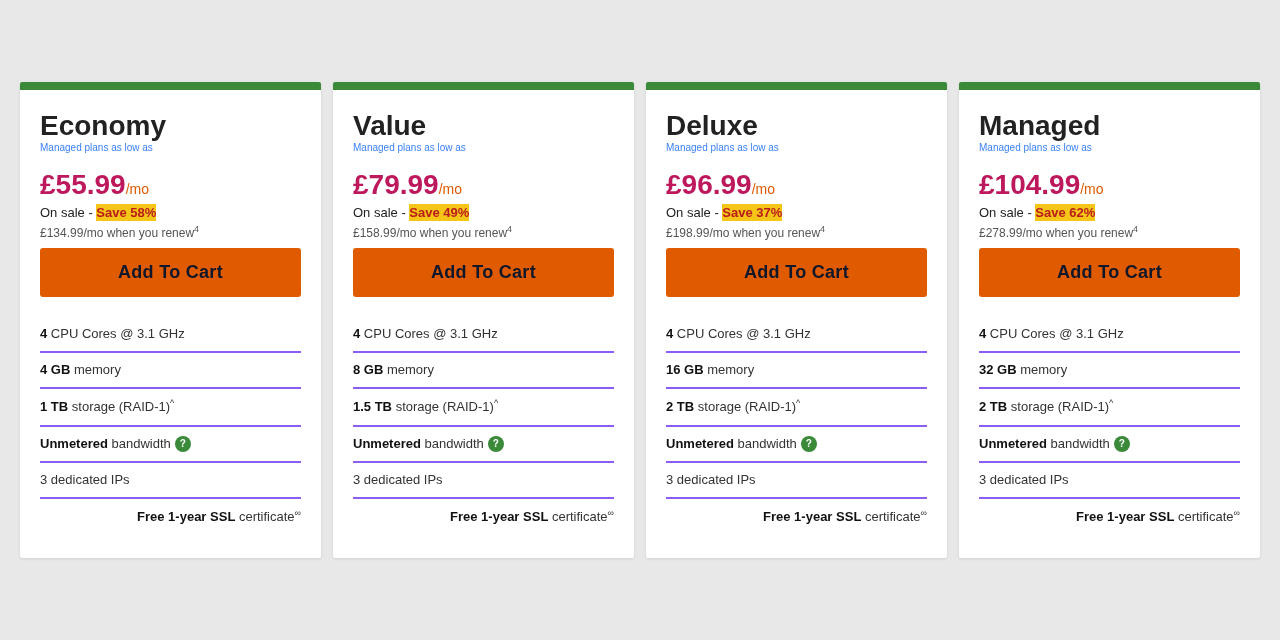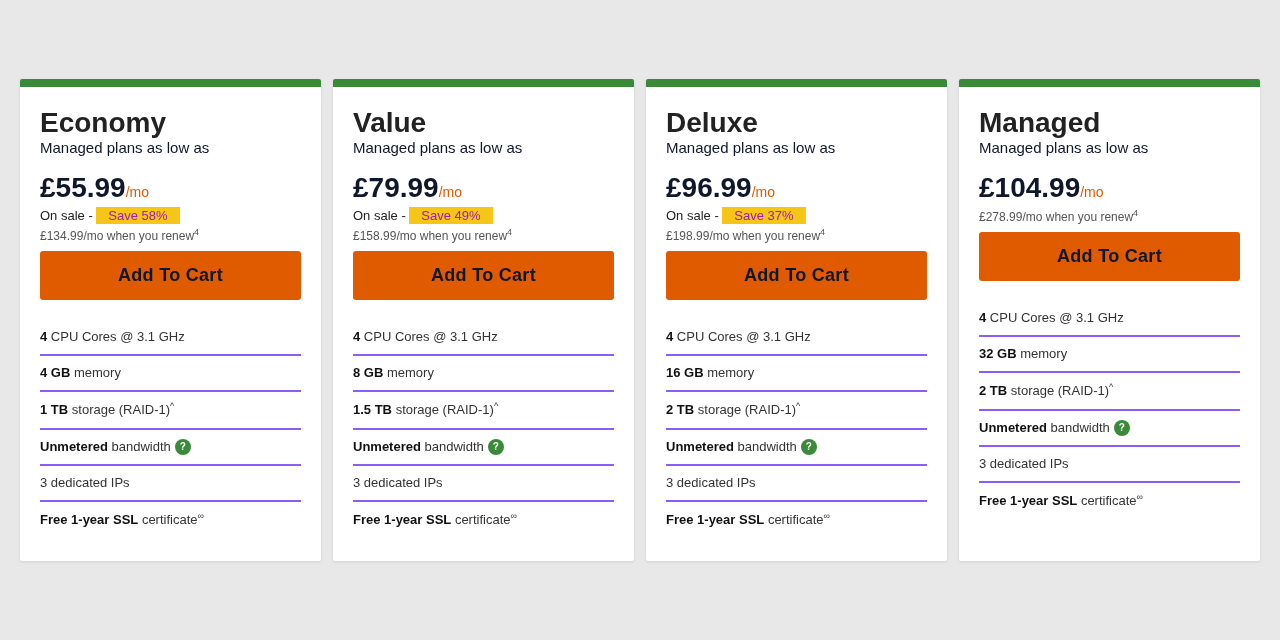--- a/index.html
+++ b/index.html
@@ -36,50 +36,50 @@
       display: flex;
       flex-direction: column;
       gap: 0;
     }
     .plan-name {
       font-size: 28px;
       font-weight: 900;
       color: #222;
     }
     .managed-label {
-      font-size: 15px;
-      color: #0f172a;
+      font-size: 10px;
+      color: #3b82f6;
       margin-bottom: 16px;
     }
     .price-line {
       font-size: 13px;
       color: #222;
       margin-bottom: 4px;
     }
     .price-amount {
       font-size: 28px;
       font-weight: 700;
-      color: #0f172a;
+      color: #be185d;
     }
     .price-mo {
       font-size: 14px;
       color: #e05a00;
       font-weight: 400;
     }
     .sale-line {
       font-size: 13px;
       color: #222;
       margin-bottom: 4px;
     }
     .save-badge {
       background: #f5c518;
-      font-weight: 400;
-      padding: 1px 12px;
-      font-size: 13px;
-      color: #a21caf;
+      font-weight: 700;
+      padding: 1px 0;
+      font-size: 13px;
+      color: #b91c1c;
     }
     .renew-line {
       font-size: 12px;
       color: #555;
       margin-bottom: 8px;
     }
     .add-to-cart-btn {
       background: #e05a00;
       color: #0f172a;
       border: none;
@@ -100,20 +100,21 @@
     }
     .feature-item {
       font-size: 13px;
       color: #333;
       padding: 8px 0;
       border-bottom: 2px solid #8b5cf6;
       line-height: 1.4;
     }
     .feature-item:last-child {
       border-bottom: none;
+      text-align: right;
     }
     .feature-bold {
       font-weight: 700;
       color: #111;
     }
     .help-icon {
       display: inline-flex;
       align-items: center;
       justify-content: center;
       width: 16px;
@@ -191,20 +192,21 @@
           <li class="feature-item"><span class="feature-bold">Free 1-year SSL</span> certificate<sup>∞</sup></li>
         </ul>
       </div>
     </div>
     <div class="card">
       <div class="card-top-bar"></div>
       <div class="card-body">
         <div class="plan-name">Managed</div>
         <div class="managed-label">Managed plans as low as</div>
         <div class="price-line"><span class="price-amount">£104.99</span><span class="price-mo">/mo</span></div>
+        <div class="sale-line">On sale - <span class="save-badge">Save 62%</span></div>
         <div class="renew-line">£278.99/mo when you renew<sup>4</sup></div>
         <button class="add-to-cart-btn">Add To Cart</button>
         <ul class="features-list">
           <li class="feature-item"><span class="feature-bold">4</span> CPU Cores @ 3.1 GHz</li>
           <li class="feature-item"><span class="feature-bold">32 GB</span> memory</li>
           <li class="feature-item"><span class="feature-bold">2 TB</span> storage (RAID-1)<sup>^</sup></li>
           <li class="feature-item"><span class="feature-bold">Unmetered</span> bandwidth<span class="help-icon">?</span></li>
           <li class="feature-item">3 dedicated IPs</li>
           <li class="feature-item"><span class="feature-bold">Free 1-year SSL</span> certificate<sup>∞</sup></li>
         </ul>

